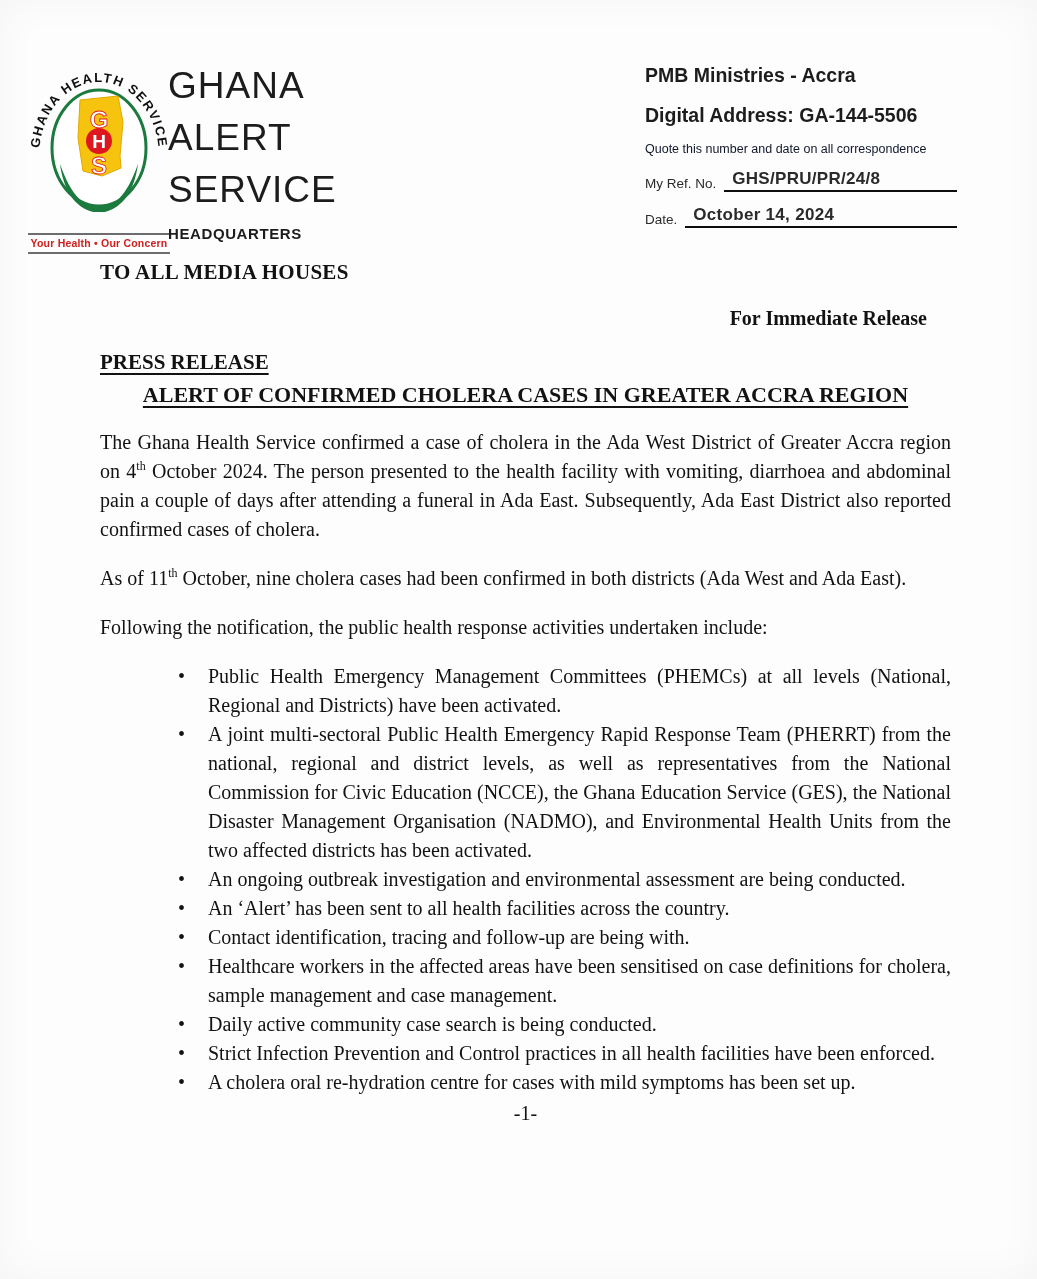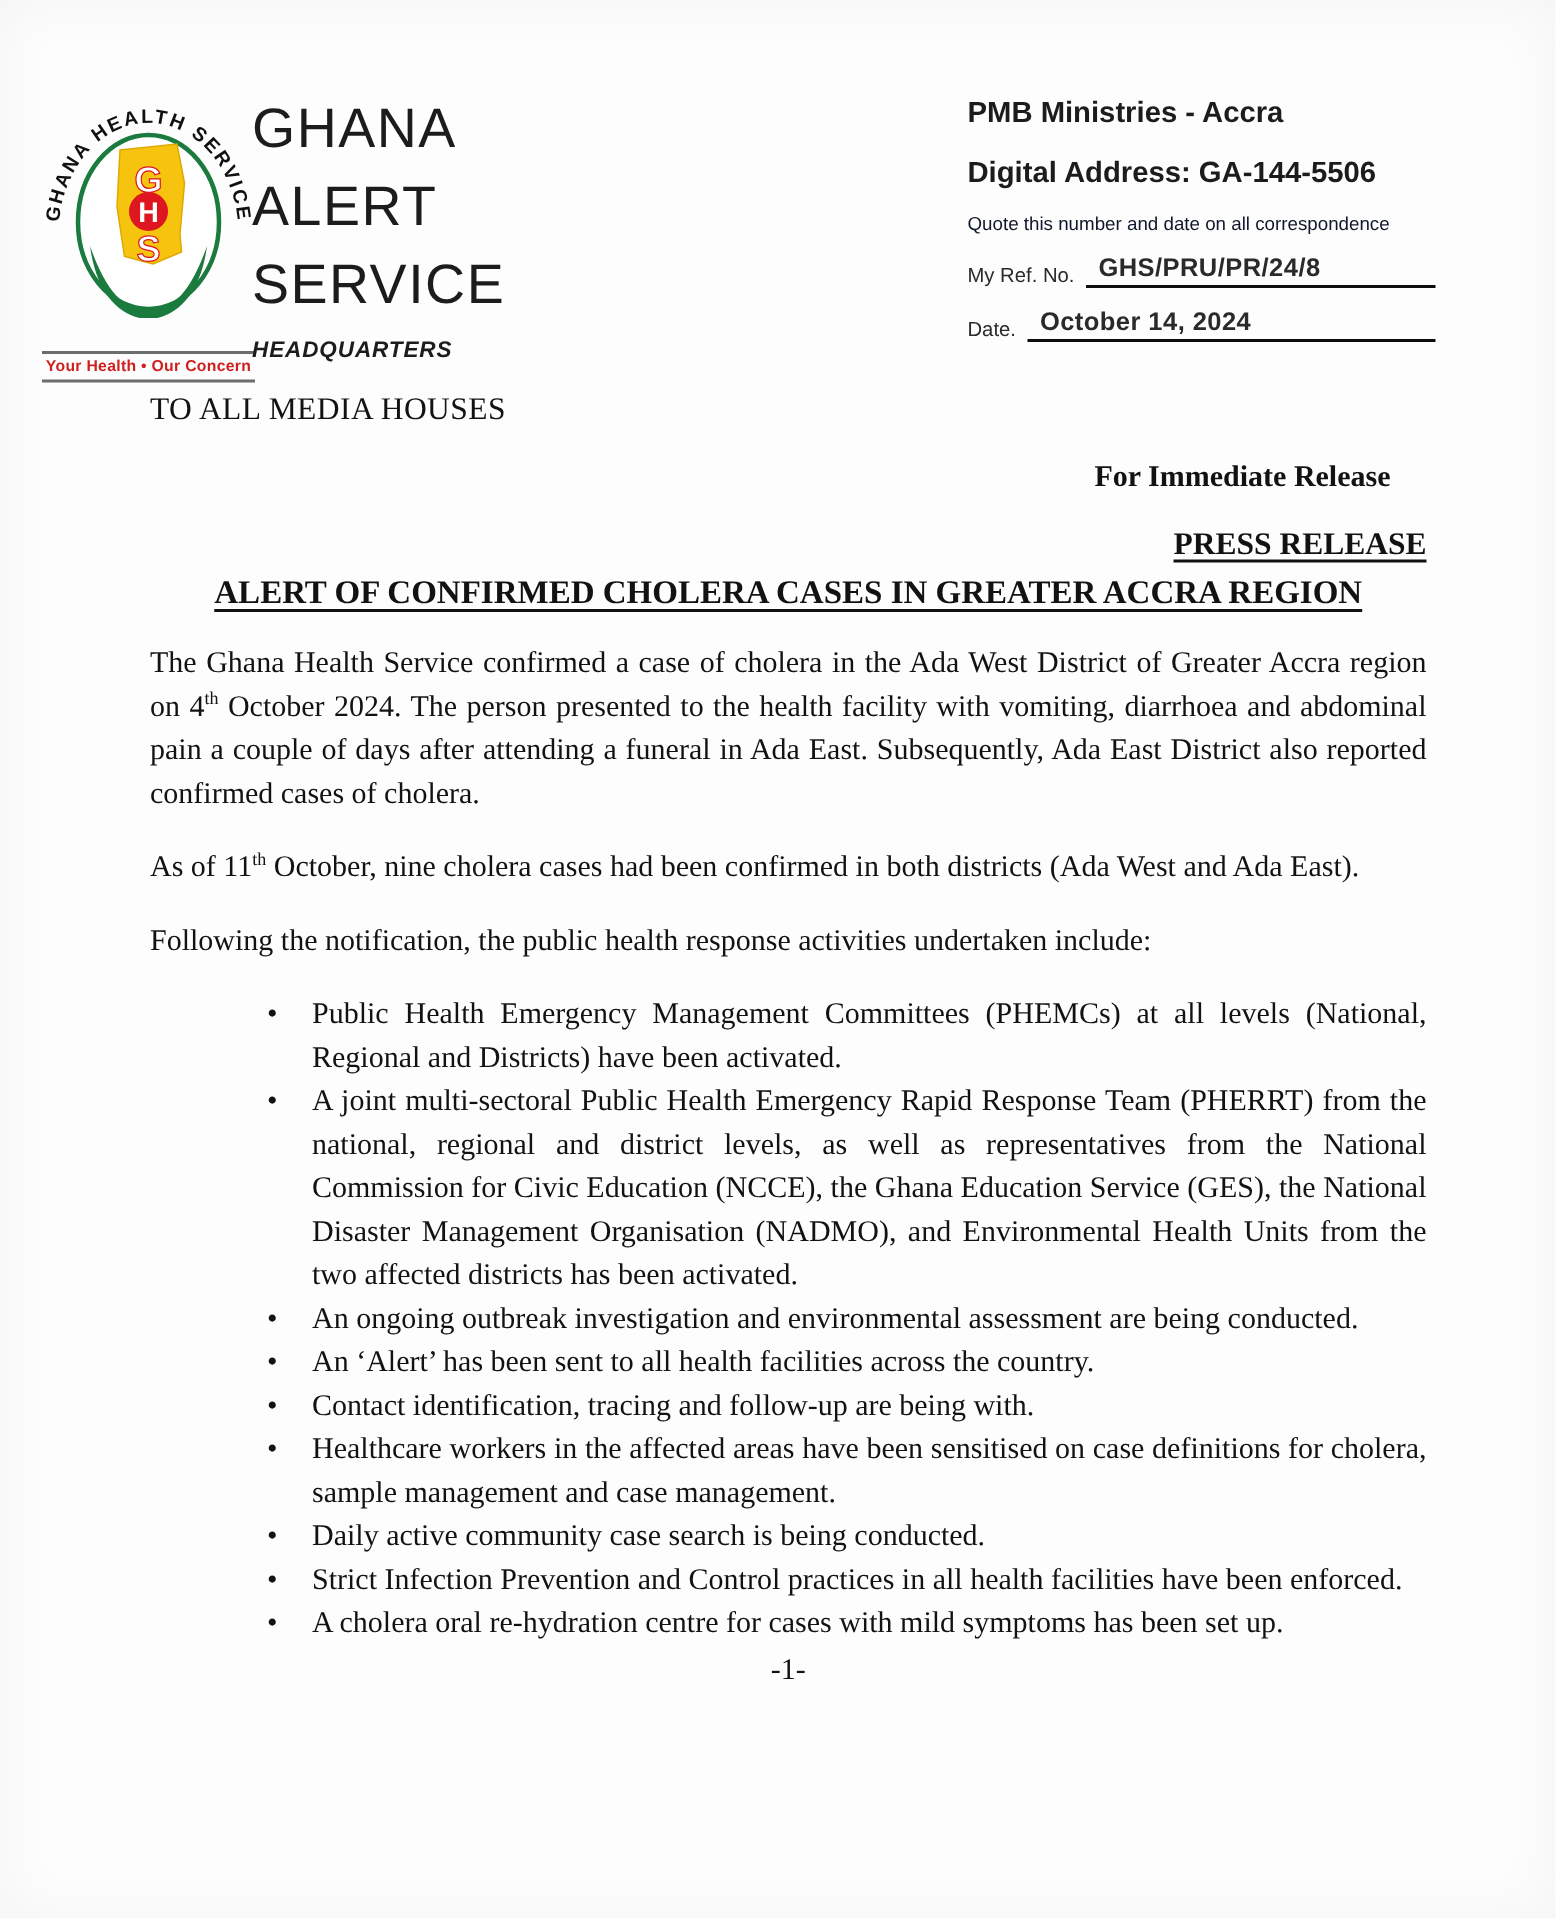--- a/index.html
+++ b/index.html
@@ -11,37 +11,37 @@
 
   
   .logo-block { position:absolute; left:28px; top:52px; width:142px; }
   .logo-tagline {
     margin-top:17px; border-top:2px solid #6d6d6d; border-bottom:2px solid #6d6d6d;
     padding:2px 0 3px; text-align:center;
     font:700 10.5px "Liberation Sans", sans-serif; color:#cf2020; letter-spacing:0.2px;
   }
   .org-block { position:absolute; left:168px; top:60px; font-family:"Liberation Sans", sans-serif; }
   .org-line { font-size:37px; line-height:52px; font-weight:400; color:#1c1c1c; letter-spacing:1px; }
-  .org-subtitle { margin-top:9px; font-size:15px; font-weight:700; letter-spacing:0.6px; color:#1c1c1c;font-style:italic; }
+  .org-subtitle { margin-top:9px; font-size:15px; font-weight:700; letter-spacing:0.6px; color:#1c1c1c; }
 
   .ref-block { position:absolute; left:645px; top:64px; width:312px; font-family:"Liberation Sans", sans-serif; color:#1c1c1c; }
   .ref-title { font-weight:700; font-size:19.5px; }
   .ref-title + .ref-title { margin-top:17px; }
   .quote-note { margin-top:15px; font-size:12.5px; color:#0f172a; }
   .ref-row { display:flex; align-items:flex-end; margin-top:13px; font-size:13.5px; color:#2a2a2a; }
   .ref-row .label { white-space:nowrap; padding-right:8px; padding-bottom:1px; }
   .ref-value { flex:1; border-bottom:2px solid #0d0d0d; font-weight:700; font-size:17px; padding:0 4px 1px 8px; min-height:18px; letter-spacing:0.3px; }
   .ref-value.thin { border-bottom:1.5px solid #3a3a3a; }
 
   
   .content { position:absolute; left:100px; top:260px; width:851px;
     font-family:"Liberation Serif", serif; font-size:20px; color:#121212; }
-  .addressee { font-weight:400; font-size:21px; letter-spacing:0.3px; }
+  .addressee { font-weight:700; font-size:21px; letter-spacing:0.3px; }
   .release-note { margin-top:22px; text-align:right; padding-right:24px; font-weight:700; font-size:20px; }
-  .doc-h1 { margin-top:20px; text-align:right; font-weight:700; font-size:21px; }
+  .doc-h1 { margin-top:20px; text-align:left; font-weight:700; font-size:21px; }
   .doc-h2 { margin-top:7px; text-align:center; font-weight:700; font-size:22px; }
   .u { text-decoration:underline; text-decoration-thickness:2px; text-underline-offset:4px; }
   .para { margin:20px 0 0; text-align:justify; line-height:29px; }
   .para sup { font-size:12px; line-height:0; }
   ul.bullets { margin:20px 0 0; padding:0 0 0 75px; list-style:none; }
   ul.bullets li { position:relative; padding-left:33px; text-align:justify; line-height:29px; }
   ul.bullets li .bullet-dot { position:absolute; left:3px; top:0; font-size:20px; }
   .page-number { margin-top:2px; text-align:center; line-height:29px; font-size:20px; }
 
   

